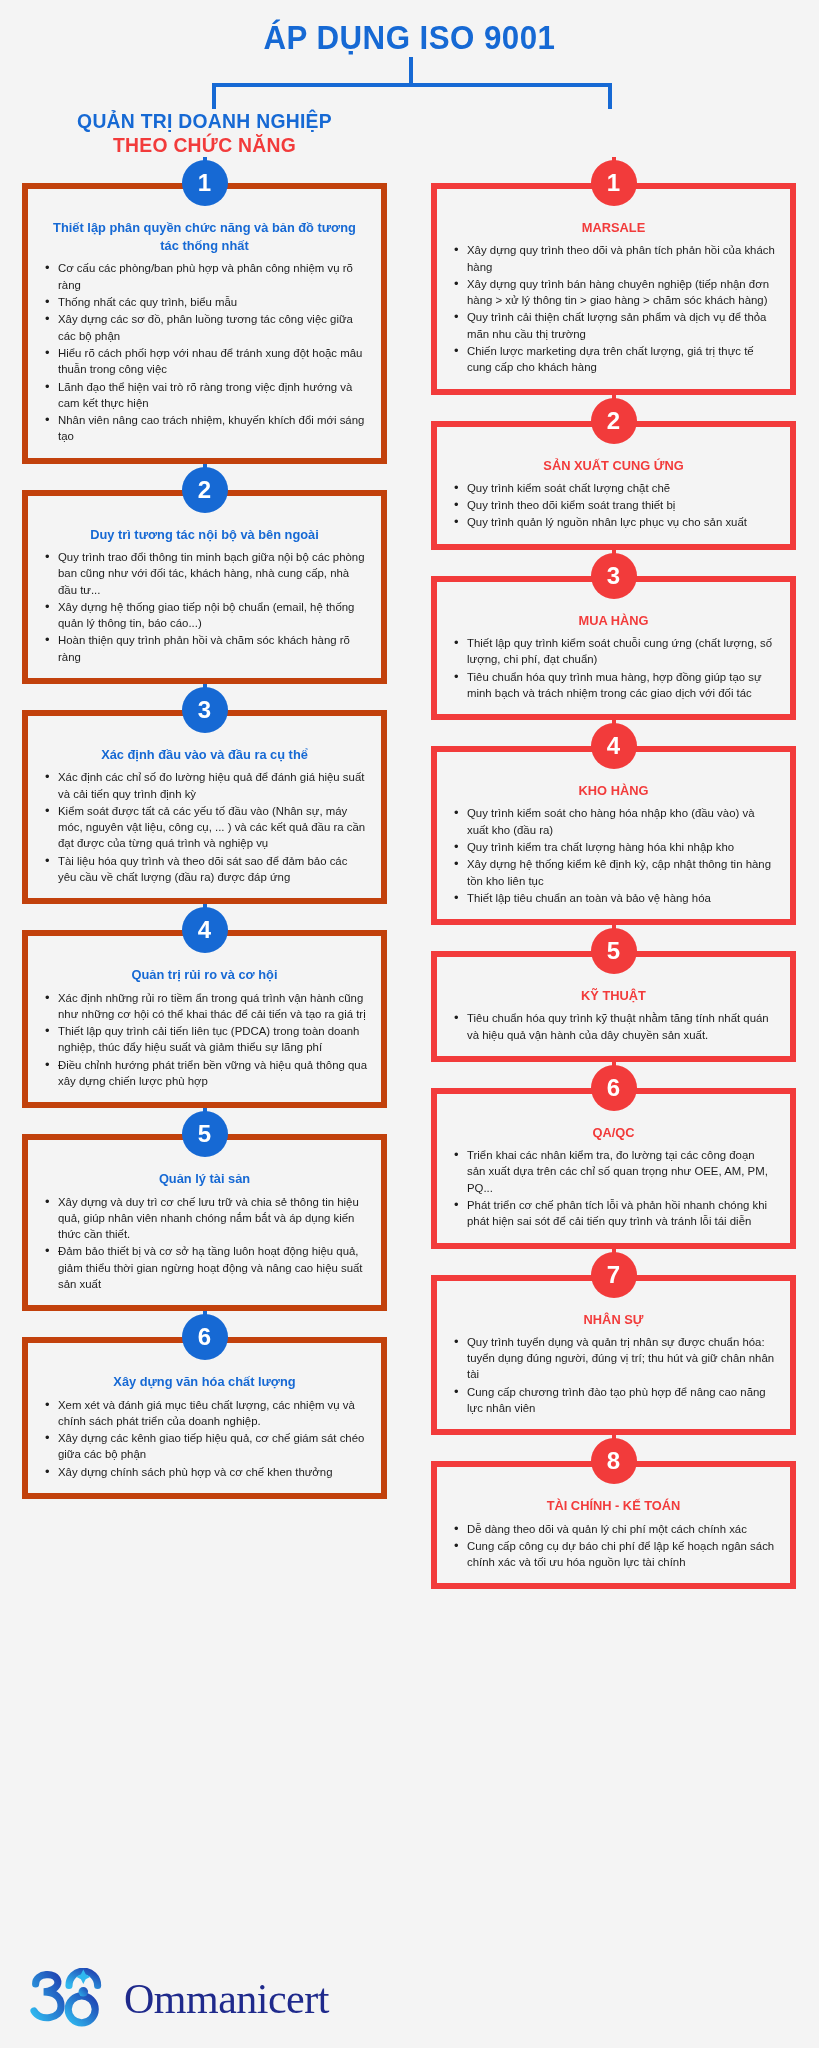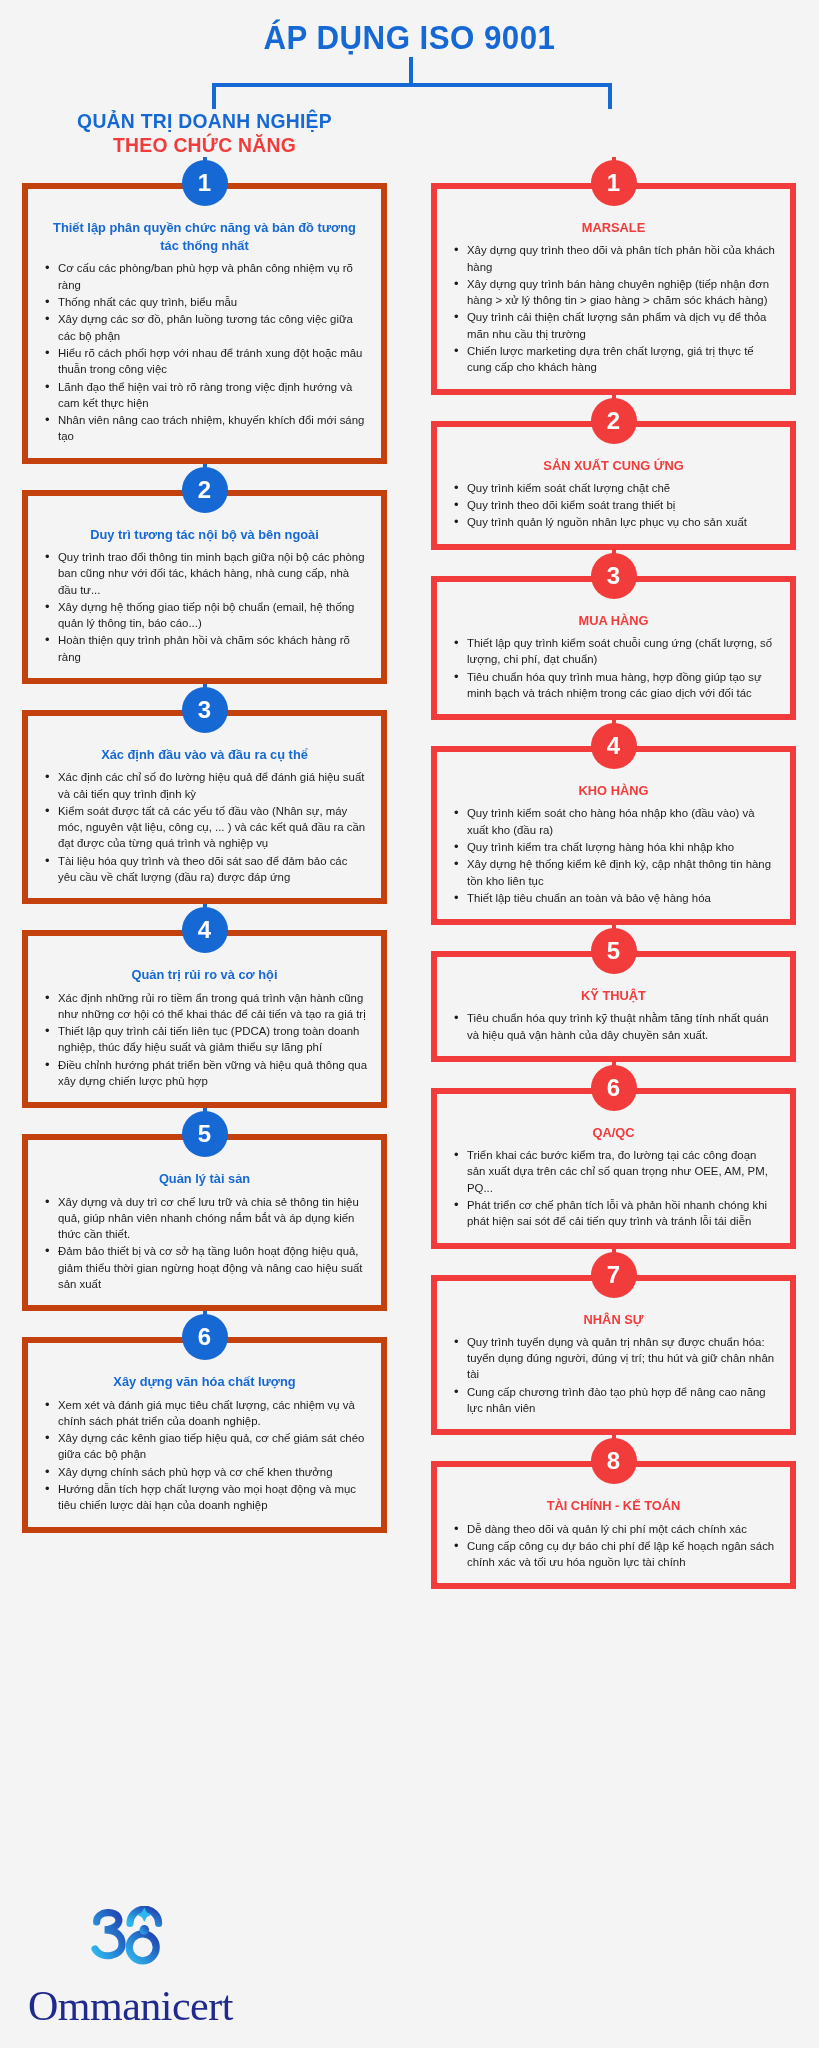--- a/index.html
+++ b/index.html
@@ -95,21 +95,21 @@
   }
 
   
   .link { width: 4px; height: 26px; margin: 0 auto; }
   .link.blue { background: #1669d4; }
   .link.red  { background: #f23b3b; }
 
   
   .logo-area {
     position: absolute; left: 28px; bottom: 18px;
-    display: flex; align-items: center; gap: 14px; flex-direction: column;
+    display: flex; align-items: center; gap: 14px;
   }
   .logo-mark { width: 82px; height: 62px; }
   .logo-text {
     font-family: "Liberation Serif", serif;
     font-size: 42px; color: #1f2a8c; letter-spacing: -0.5px;
   }
 </style>
 </head>
 <body>
 
@@ -196,21 +196,20 @@
         </div>
         <div class="link blue"></div>
         <div class="card-wrap">
           <div class="badge blue">6</div>
           <div class="card blue">
             <div class="card-title">Xây dựng văn hóa chất lượng</div>
             <ul>
               <li>Xem xét và đánh giá mục tiêu chất lượng, các nhiệm vụ và chính sách phát triển của doanh nghiệp.</li>
               <li>Xây dựng các kênh giao tiếp hiệu quả, cơ chế giám sát chéo giữa các bộ phận</li>
               <li>Xây dựng chính sách phù hợp và cơ chế khen thưởng</li>
-              <li>Hướng dẫn tích hợp chất lượng vào mọi hoạt động và mục tiêu chiến lược dài hạn của doanh nghiệp</li>
             </ul>
           </div>
         </div>
       </div>
   </div>
   <div class="col">
     <div class="head-stem red"></div>
     <div class="col-inner" id="col-right">
         <div class="card-wrap">
           <div class="badge red">1</div>
@@ -269,21 +268,21 @@
               <li>Tiêu chuẩn hóa quy trình kỹ thuật nhằm tăng tính nhất quán và hiệu quả vận hành của dây chuyền sản xuất.</li>
             </ul>
           </div>
         </div>
         <div class="link red"></div>
         <div class="card-wrap">
           <div class="badge red">6</div>
           <div class="card red">
             <div class="card-title">QA/QC</div>
             <ul>
-              <li>Triển khai các bước kiểm tra, đo lường tại các công đoạn sản xuất dựa trên các chỉ số quan trọng như OEE, AM, PM, PQ...</li>
+              <li>Triển khai các nhân kiểm tra, đo lường tại các công đoạn sản xuất dựa trên các chỉ số quan trọng như OEE, AM, PM, PQ...</li>
               <li>Phát triển cơ chế phân tích lỗi và phản hồi nhanh chóng khi phát hiện sai sót để cải tiến quy trình và tránh lỗi tái diễn</li>
             </ul>
           </div>
         </div>
         <div class="link red"></div>
         <div class="card-wrap">
           <div class="badge red">7</div>
           <div class="card red">
             <div class="card-title">NHÂN SỰ</div>
             <ul>

